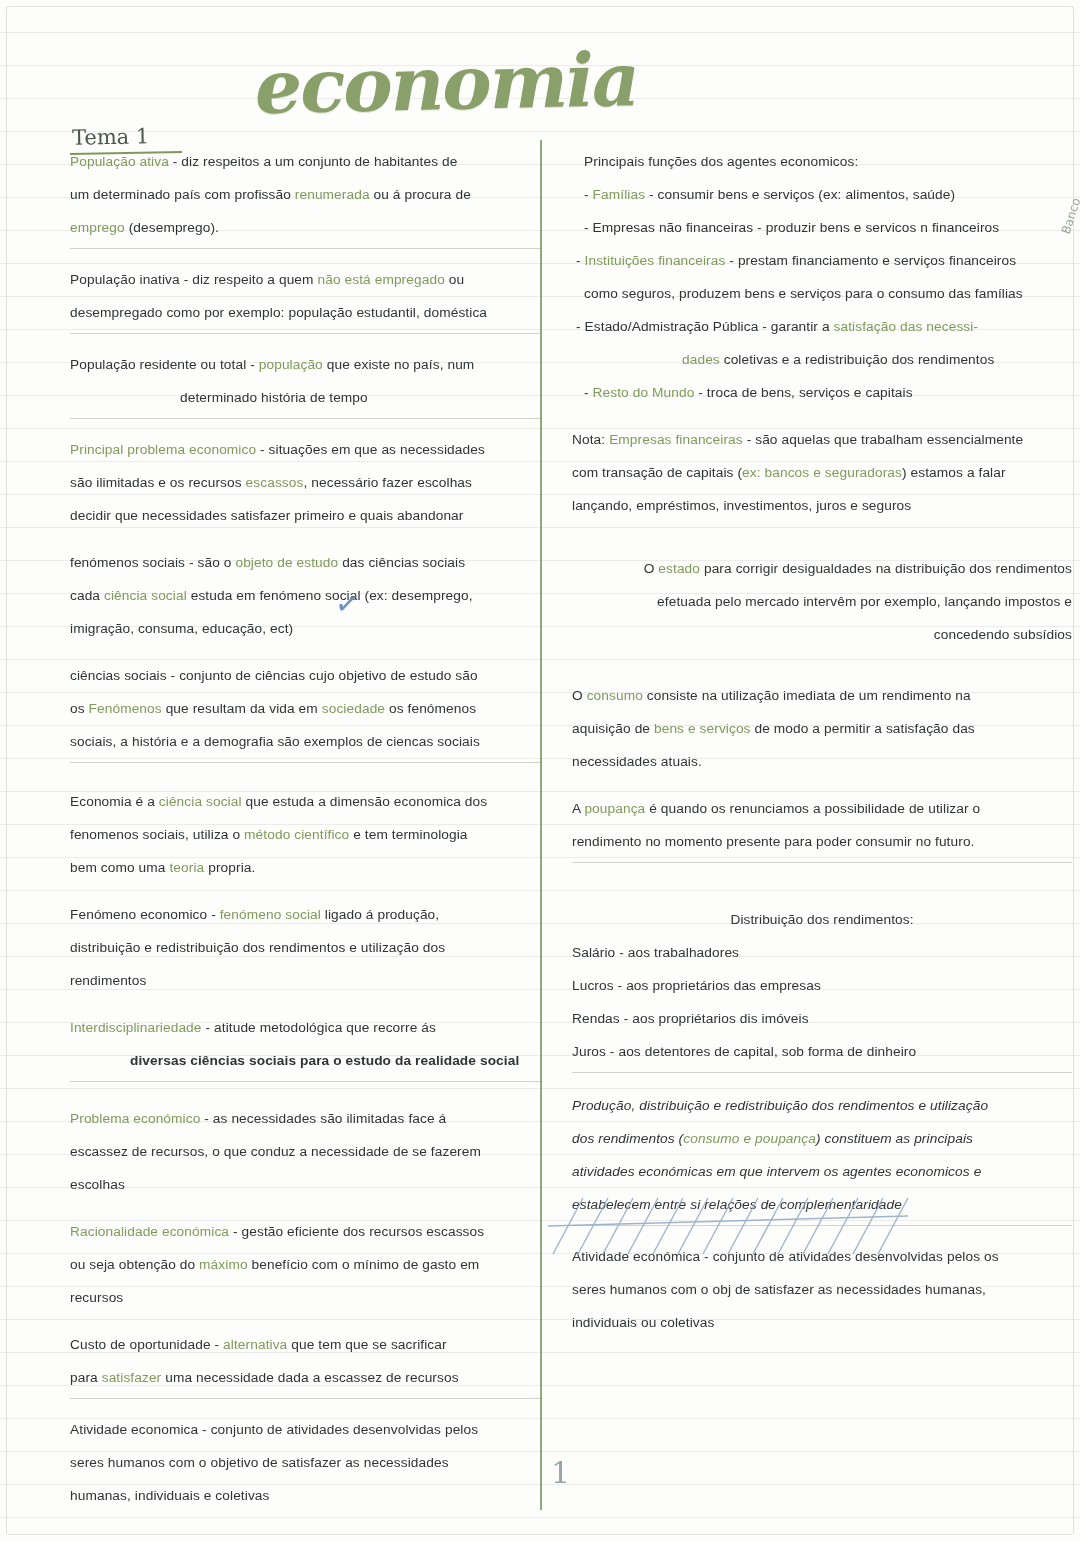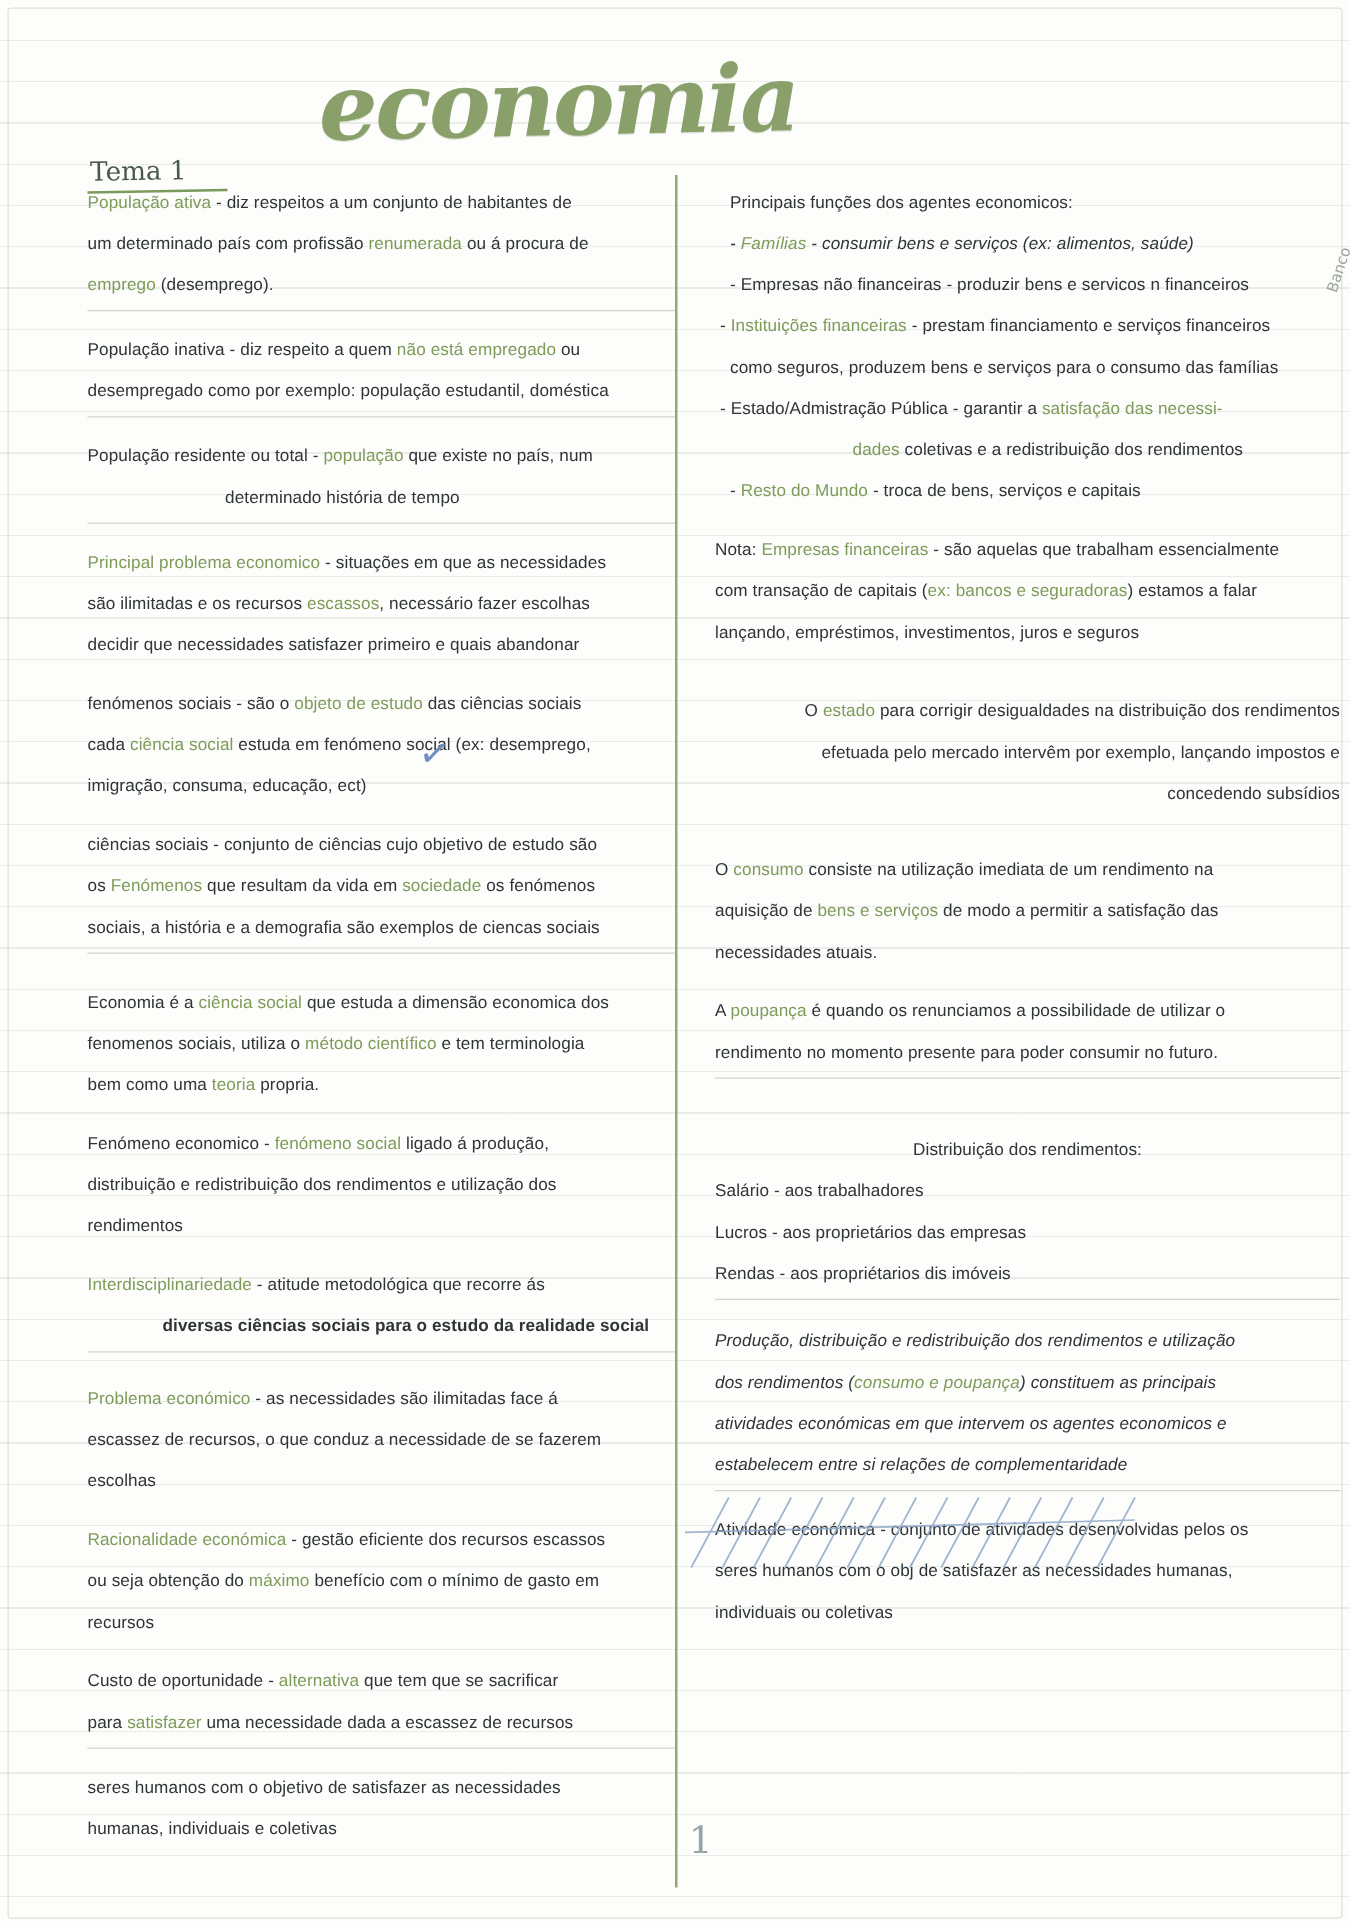--- a/index.html
+++ b/index.html
@@ -226,30 +226,31 @@
       <div class="line">recursos</div>
     </div>
 
     <div class="block">
       <div class="line">Custo de oportunidade - <span class="g">alternativa</span> que tem que se sacrificar</div>
       <div class="line">para <span class="g">satisfazer</span> uma necessidade dada a escassez de recursos</div>
       <div class="sep"></div>
     </div>
 
     <div class="block">
+      <div class="line">Atividade economica - conjunto de atividades desenvolvidas pelos</div>
       <div class="line">seres humanos com o objetivo de satisfazer as necessidades</div>
       <div class="line">humanas, individuais e coletivas</div>
     </div>
   </div>
 
   <div class="col col-right">
 
     <div class="block">
       <div class="line" style="padding-left:12px;">Principais funções dos agentes economicos:</div>
-      <div class="line" style="padding-left:12px;font-style:italic;">- <span class="g">Famílias</span> - consumir bens e serviços (ex: alimentos, saúde)</div>
+      <div class="line" style="padding-left:12px;">- <span class="g">Famílias</span> - consumir bens e serviços (ex: alimentos, saúde)</div>
       <div class="line" style="padding-left:12px;">- Empresas não financeiras - produzir bens e servicos n financeiros</div>
       <div class="line" style="padding-left:4px;">- <span class="g">Instituições financeiras</span> - prestam financiamento e serviços financeiros</div>
       <div class="line" style="padding-left:12px;">como seguros,  produzem bens e serviços para o consumo das famílias</div>
       <div class="line" style="padding-left:4px;">- Estado/Admistração Pública - garantir a <span class="g">satisfação das necessi-</span></div>
       <div class="line" style="padding-left:110px;"><span class="g">dades</span> coletivas e a redistribuição dos rendimentos</div>
       <div class="line" style="padding-left:12px;">- <span class="g">Resto do Mundo</span> - troca de bens, serviços e capitais</div>
     </div>
 
     <div class="block">
       <div class="line">Nota: <span class="g">Empresas financeiras</span> - são aquelas que trabalham essencialmente</div>
@@ -273,20 +274,21 @@
       <div class="line">A <span class="g">poupança</span> é quando os renunciamos a possibilidade de utilizar o</div>
       <div class="line">rendimento no momento presente para poder consumir no futuro.</div>
       <div class="sep"></div>
     </div>
 
     <div class="block" style="margin-top:40px;">
       <div class="line center">Distribuição dos rendimentos:</div>
       <div class="line">Salário - aos trabalhadores</div>
       <div class="line">Lucros - aos proprietários das empresas</div>
       <div class="line">Rendas - aos propriétarios dis imóveis</div>
+      <div class="line">Juros - aos detentores de capital, sob forma de dinheiro</div>
       <div class="sep"></div>
     </div>
 
     <div class="block" style="margin-top:16px;font-style:italic;">
       <div class="line">Produção, distribuição e redistribuição dos rendimentos e utilização</div>
       <div class="line">dos rendimentos (<span class="g">consumo e poupança</span>) constituem as principais</div>
       <div class="line">atividades económicas em que intervem os agentes economicos e</div>
       <div class="line">estabelecem entre si relações de complementaridade</div>
       <div class="sep"></div>
     </div>

